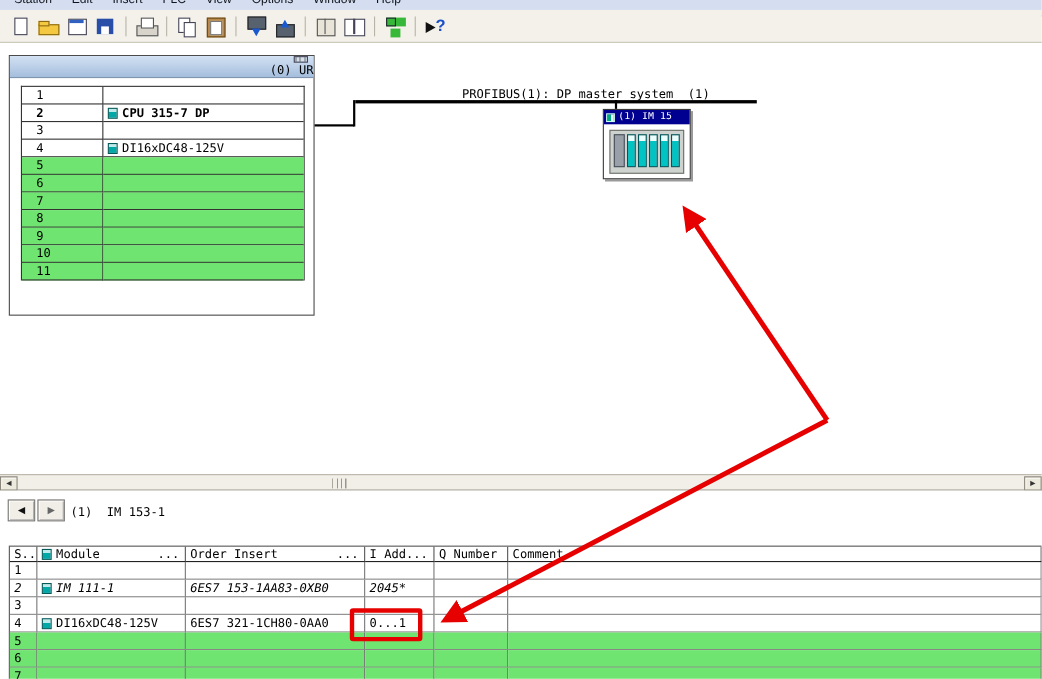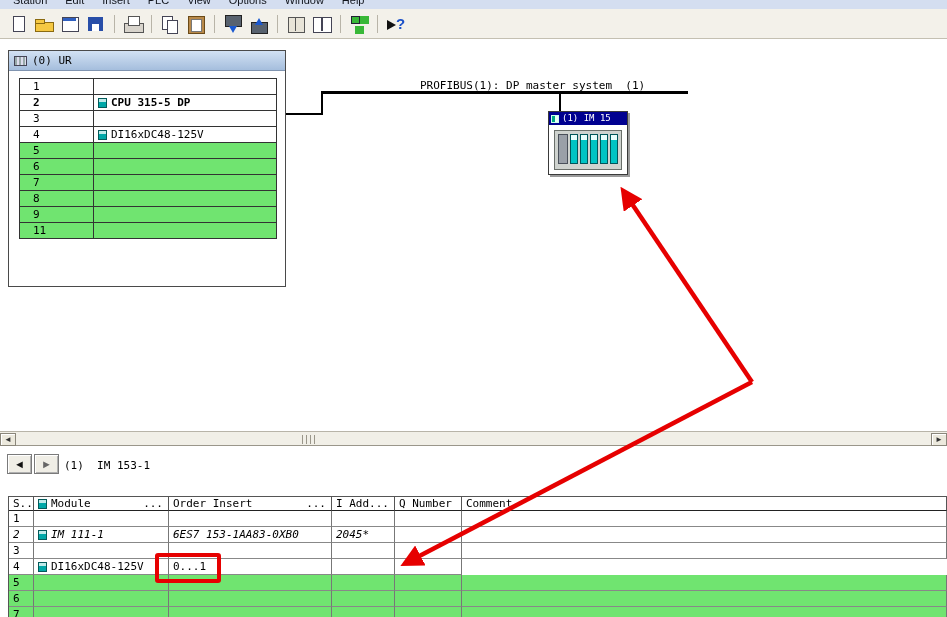--- a/index.html
+++ b/index.html
@@ -44,21 +44,21 @@
   .icon-network-icon::before{content:"";position:absolute;left:4px;top:3px;width:7px;height:6px;background:#38b838;border:1px solid #223;box-shadow:9px 0 0 #38b838,4px 10px 0 #38b838;}
   .icon-help-icon::before{content:"?";position:absolute;left:12px;top:2px;font:bold 15px "Liberation Sans",sans-serif;color:#1a50c8;}
   .icon-help-icon::after{content:"";position:absolute;left:3px;top:7px;border:5px solid transparent;border-left:9px solid #111;}
 
   
   .toppane { position:absolute; left:0; top:39px; width:947px; height:392px; background:#fff; }
 
   .rack-window { position:absolute; left:8px; top:11px; width:278px; height:237px;
                  background:#fff; border:1px solid #4a4a4a; }
   .rack-titlebar { height:20px; background:linear-gradient(#d2e1f3,#a5bedd);
-                   border-bottom:1px solid #8094b0; display:flex; align-items:center; padding-left:5px; }
+                   border-bottom:1px solid #8094b0; display:flex; align-items:flex-end; padding-left:5px;flex-direction:column; }
   .rack-title-icon { width:13px; height:10px; margin-right:5px; border:1px solid #445;
                      background:repeating-linear-gradient(90deg,#9aa 0 2px,#dde 2px 4px); }
   .rack-title { font-size:11px; }
   .rtable { position:absolute; left:10px; top:27px; width:258px;
             border:1px solid #333; border-bottom:none; }
   .rrow { display:grid; grid-template-columns:74px 1fr; height:16px; }
   .rrow > div { border-right:1px solid #333; border-bottom:1px solid #333;
                 font-size:11px; line-height:14px; overflow:hidden; white-space:nowrap; }
   .rrow > div:last-child { border-right:none; }
   .rslot { padding:1px 0 0 13px; }
@@ -69,21 +69,21 @@
   .v-bold .mod-label, .v-bold .rslot { font-weight:bold; }
   .v-italic .mod-label, .v-italic .rslot { font-style:italic; }
   .v-green > div { background:var(--slot-green); }
 
   .bus-label { position:absolute; left:420px; top:40px; font-size:11px; font-weight:normal; white-space:pre; }
   .bus-line { position:absolute; left:323px; top:52px; width:365px; height:3px; background:#000; }
   .conn-h { position:absolute; left:286px; top:74px; width:36px; height:2px; background:#000; }
   .conn-v { position:absolute; left:321px; top:52px; width:2px; height:24px; background:#000; }
   .drop-line { position:absolute; left:559px; top:52px; width:2px; height:23px; background:#000; }
 
-  .slave { position:absolute; left:548px; top:72px; width:80px; height:64px;
+  .slave { position:absolute; left:548px; top:60px; width:80px; height:64px;
            background:#fff; border:1px solid #3a3a3a; box-shadow:2px 2px 0 #9a9a9a; }
   .slave-titlebar { height:13px; background:var(--slave-titlebar); color:#fff;
                     display:flex; align-items:center; padding-left:2px; }
   .slave-title-icon { width:8px; height:8px; margin-right:3px; flex:none;
                       background:linear-gradient(90deg,#00a884 0 3px,#e8fff4 3px); border:1px solid #cfe; }
   .slave-title { font-size:9px; line-height:9px; white-space:nowrap; overflow:hidden; }
   .slave-gfx { position:absolute; left:5px; top:18px; width:68px; height:40px;
                background:#cfd3cf; border:1px solid #6a6f6a; padding:3px 0 0 2px; white-space:nowrap; }
   .slave-gfx span { display:inline-block; width:8px; height:30px; margin:0 1px;
                     background:linear-gradient(#eafffd 0 5px,#00c4c4 5px); border:1px solid #00565a; }
@@ -182,21 +182,21 @@
     <div class="rslot mono">1</div>
     <div class="rmod">
 
       <span class="mod-label mono"></span>
     </div>
   </div>
         <div class="rrow v-bold">
     <div class="rslot mono">2</div>
     <div class="rmod">
       <span class="mod-icon"></span>
-      <span class="mod-label mono">CPU 315-5 DP</span>
+      <span class="mod-label mono">CPU 315-7 DP</span>
     </div>
   </div>
         <div class="rrow v-empty">
     <div class="rslot mono">3</div>
     <div class="rmod">
 
       <span class="mod-label mono"></span>
     </div>
   </div>
         <div class="rrow v-normal">
@@ -229,20 +229,27 @@
   </div>
         <div class="rrow v-green">
     <div class="rslot mono">8</div>
     <div class="rmod">
 
       <span class="mod-label mono"></span>
     </div>
   </div>
         <div class="rrow v-green">
     <div class="rslot mono">9</div>
+    <div class="rmod">
+
+      <span class="mod-label mono"></span>
+    </div>
+  </div>
+        <div class="rrow v-green">
+    <div class="rslot mono">10</div>
     <div class="rmod">
 
       <span class="mod-label mono"></span>
     </div>
   </div>
         <div class="rrow v-green">
     <div class="rslot mono">11</div>
     <div class="rmod">
 
       <span class="mod-label mono"></span>
@@ -345,20 +352,21 @@
     <div class="mono"></div>
     <div class="mono"></div>
     <div class="mono"></div>
   </div>
         <div class="drow v-normal">
     <div class="mono">4</div>
     <div class="dcell-module">
       <span class="mod-icon"></span>
       <span class="mono">DI16xDC48-125V</span>
     </div>
+    <div class="mono">6ES7 321-1CH80-0AA0</div>
     <div class="mono">0...1<div class="red-box"></div></div>
     <div class="mono"></div>
     <div class="mono"></div>
   </div>
         <div class="drow v-green">
     <div class="mono">5</div>
     <div class="dcell-module">
 
       <span class="mono"></span>
     </div>

